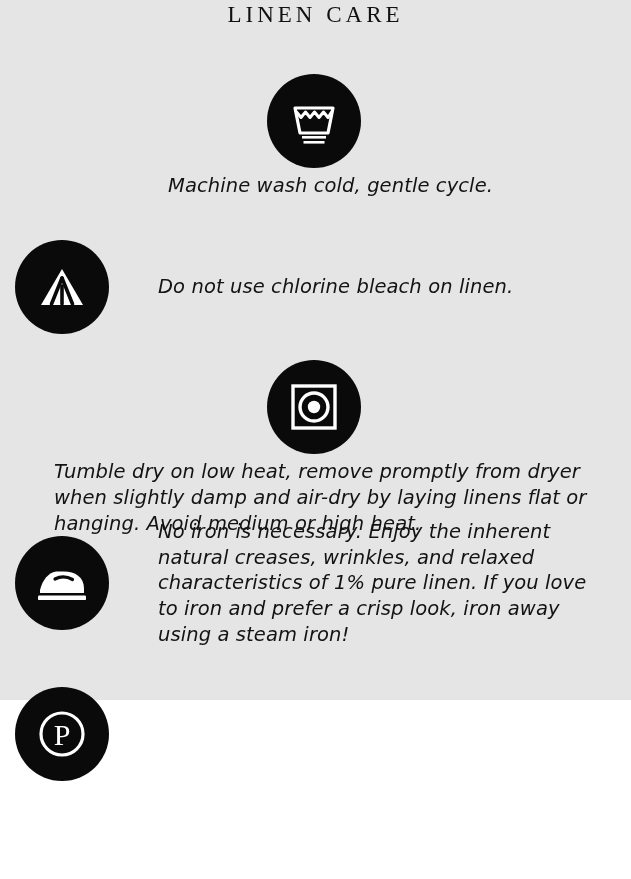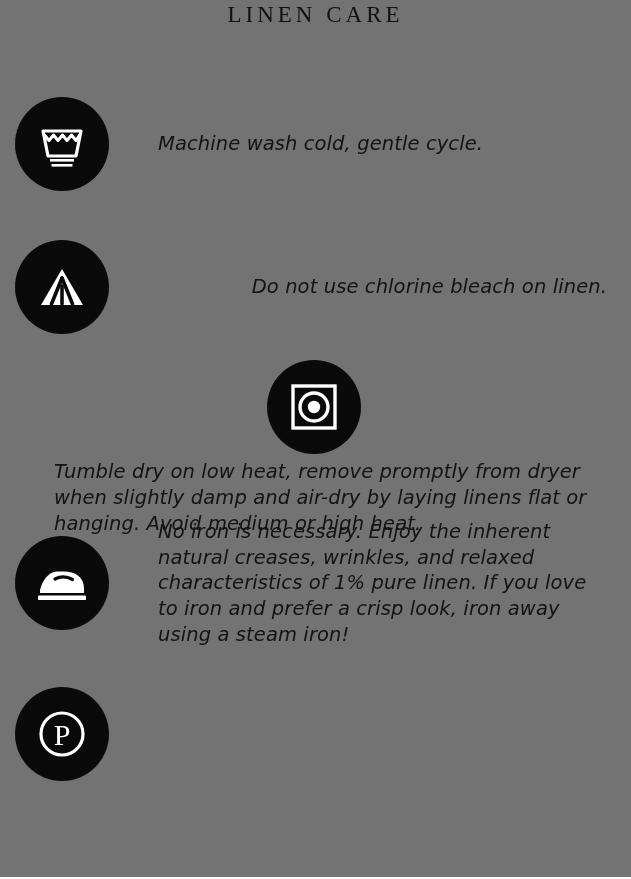--- a/index.html
+++ b/index.html
@@ -11,22 +11,22 @@
   body {
     width: 631px;
     height: 879px;
     font-family: "Liberation Sans", sans-serif;
     color: #000000;
     overflow: hidden;
   }
   .page {
     position: relative;
     width: 631px;
-    height: 877px;
-    background: #737373;
+    height: 700px;
+    background: #e5e5e5;
   }
   .title {
     text-align: center;
     font-family: "Liberation Serif", serif;
     font-size: 23px;
     letter-spacing: 4px;
     font-weight: 400;
     color: #111111;
     padding-top: 2px;
     margin: 0;
@@ -66,22 +66,22 @@
   .care-text {
     font-family: "DejaVu Sans", sans-serif;
     font-style: italic;
     font-size: 19.5px;
     line-height: 1.32;
     color: #131313;
     margin: 0;
     letter-spacing: 0.1px;
   }
   
-  .row-1 { height: 150px; margin-top: 42px; }
-  .row-2 { height: 136px; text-align: right; }
+  .row-1 { height: 150px; margin-top: 42px; flex-direction: column; }
+  .row-2 { height: 136px; }
   .row-3 { height: 152px; flex-direction: column; }
   .row-4 { height: 152px; }
   .row-5 { height: 150px; }
 </style>
 </head>
 <body>
 
 <div class="page">
 
   <h1 class="title">LINEN CARE</h1>

